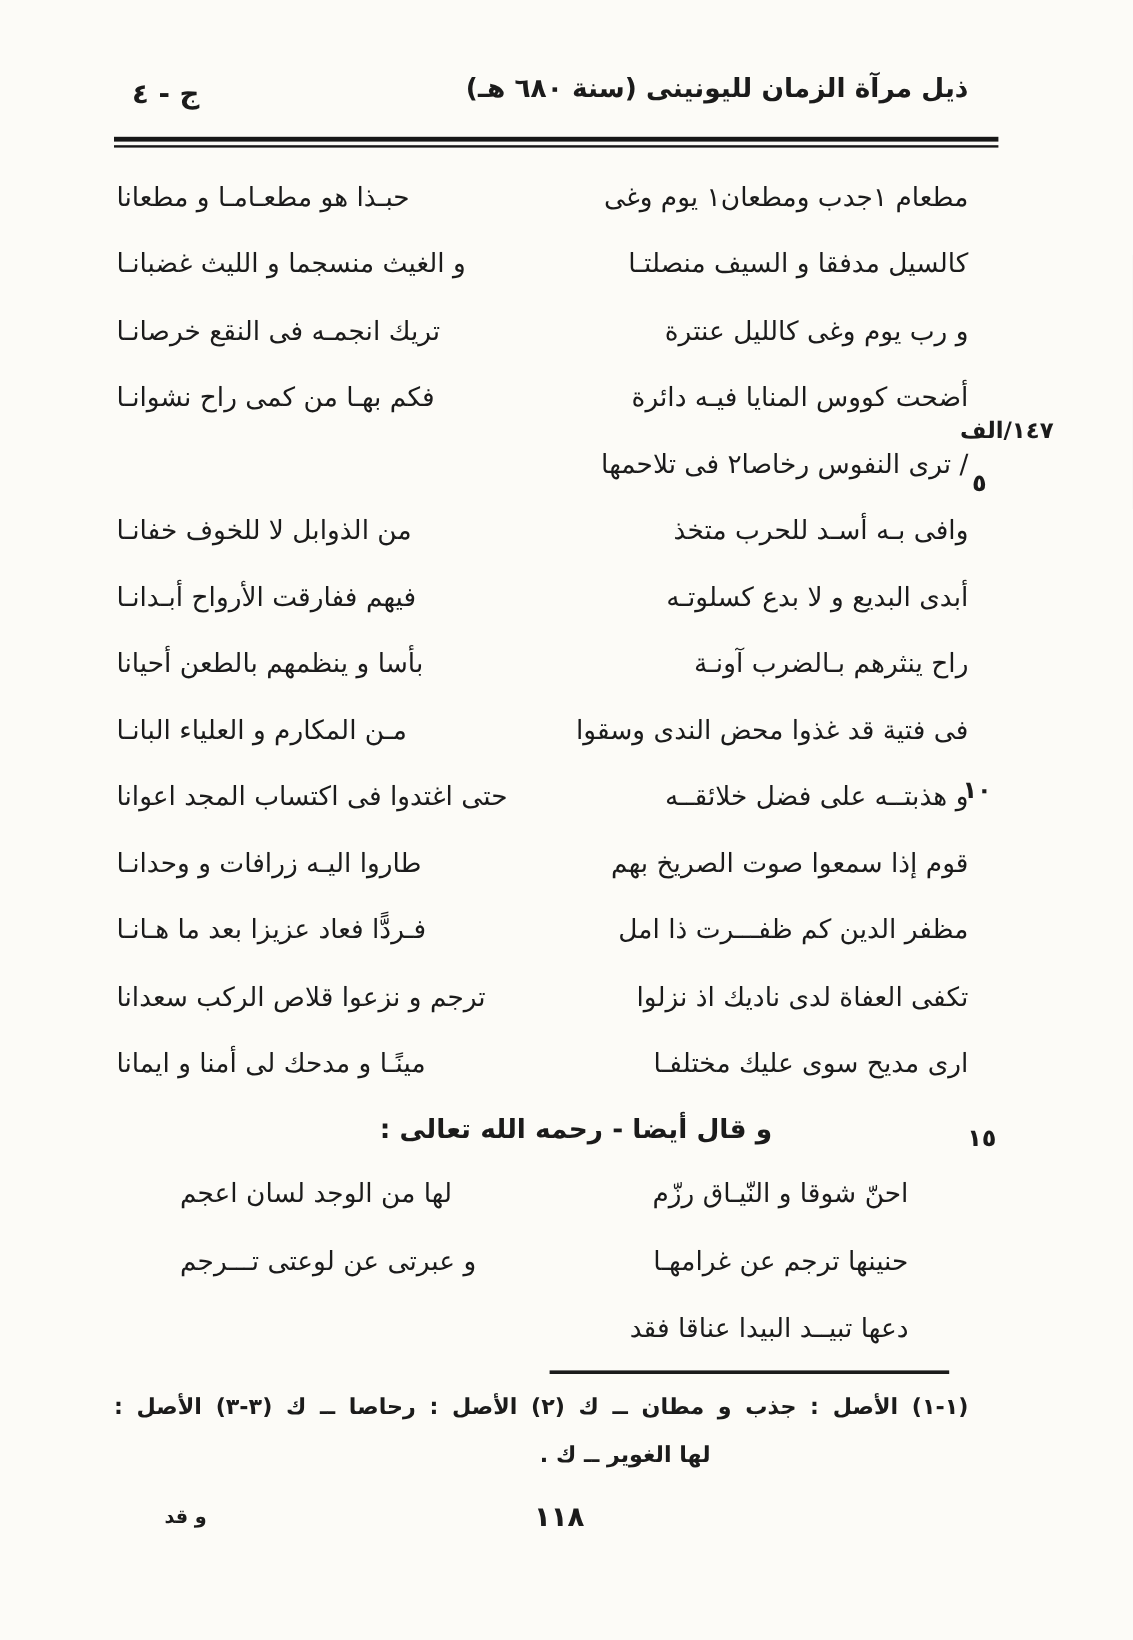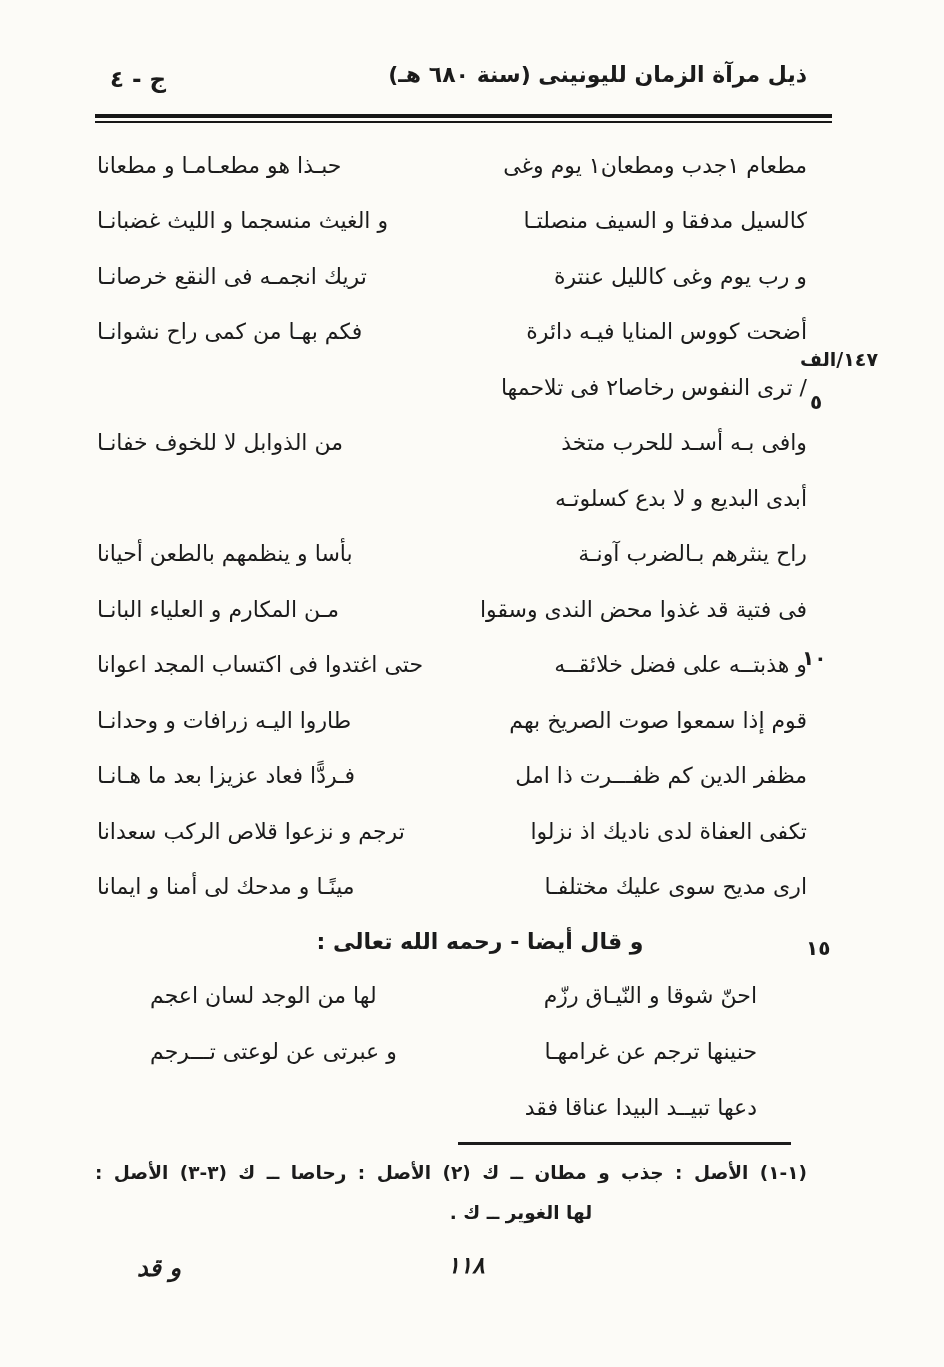--- a/index.html
+++ b/index.html
@@ -66,25 +66,25 @@
   .fn {
     position: absolute; left: 95px; width: 712px;
     font-size: 18.5px; font-weight: 700; direction: rtl; line-height: 30px;
   }
   .fn1 { top: 1158px; text-align: justify; text-align-last: justify; }
   .fn2 { top: 1198px; text-align: center; padding-left: 140px; width: 572px; }
 
   
   .catchword {
     position: absolute; left: 137px; top: 1254px;
-    font-size: 24px; font-weight: 700; white-space: nowrap; font-style: italic;
+    font-size: 16px; font-weight: 700; white-space: nowrap;
   }
   .page-number {
     position: absolute; left: 430px; top: 1252px; width: 72px;
-    font-size: 23px; font-weight: 700; text-align: center; letter-spacing: 1px; font-style: italic;
+    font-size: 23px; font-weight: 700; text-align: center; letter-spacing: 1px;
   }
 </style>
 </head>
 <body>
 
 <div class="page">
 
   <div class="header-volume">ج - ٤</div>
   <div class="header-title">ذيل مرآة الزمان لليونينى   (سنة ٦٨٠ هـ)</div>
   <div class="double-rule">
@@ -111,20 +111,21 @@
     </div>
     <div class="vline">
       <span class="hemi sadr">/ ترى النفوس رخاصا٢ فى تلاحمها</span>
     </div>
     <div class="vline">
       <span class="hemi sadr">وافى بـه أسـد للحرب متخذ</span>
       <span class="hemi ajuz">من الذوابل لا للخوف خفانـا</span>
     </div>
     <div class="vline">
       <span class="hemi sadr">أبدى البديع و لا بدع كسلوتـه</span>
+      <span class="hemi ajuz">فيهم ففارقت الأرواح أبـدانـا</span>
     </div>
     <div class="vline">
       <span class="hemi sadr">راح ينثرهم بـالضرب آونـة</span>
       <span class="hemi ajuz">بأسا و ينظمهم بالطعن أحيانا</span>
     </div>
     <div class="vline">
       <span class="hemi sadr">فى فتية قد غذوا محض الندى وسقوا</span>
       <span class="hemi ajuz">مـن المكارم و العلياء البانـا</span>
     </div>
     <div class="vline">

